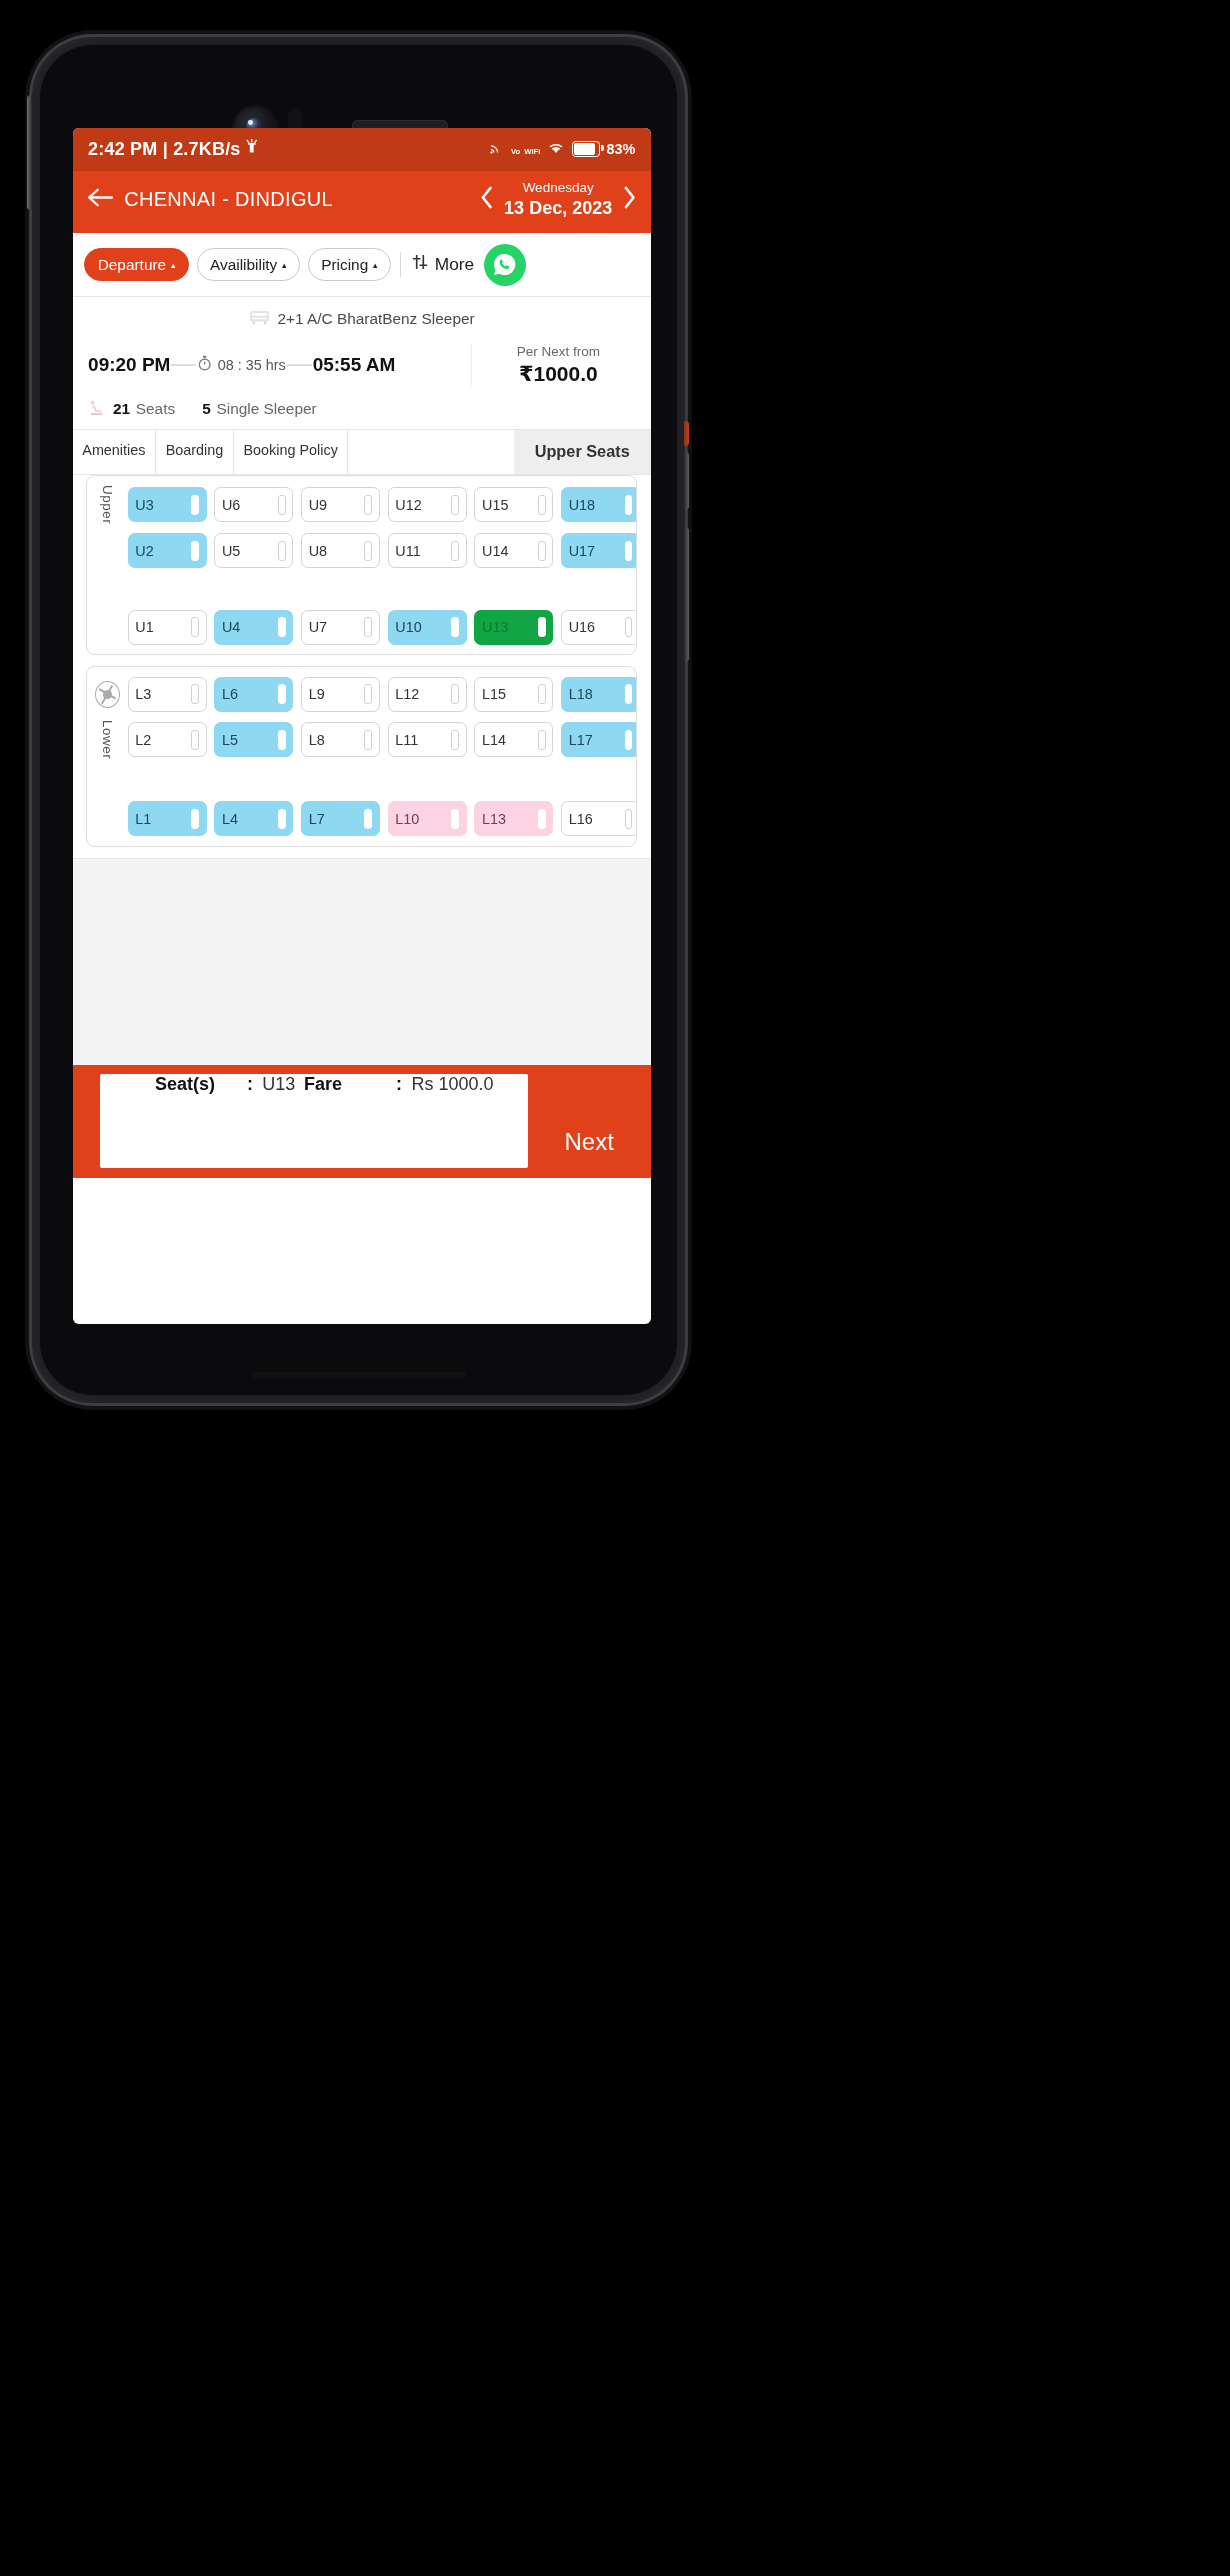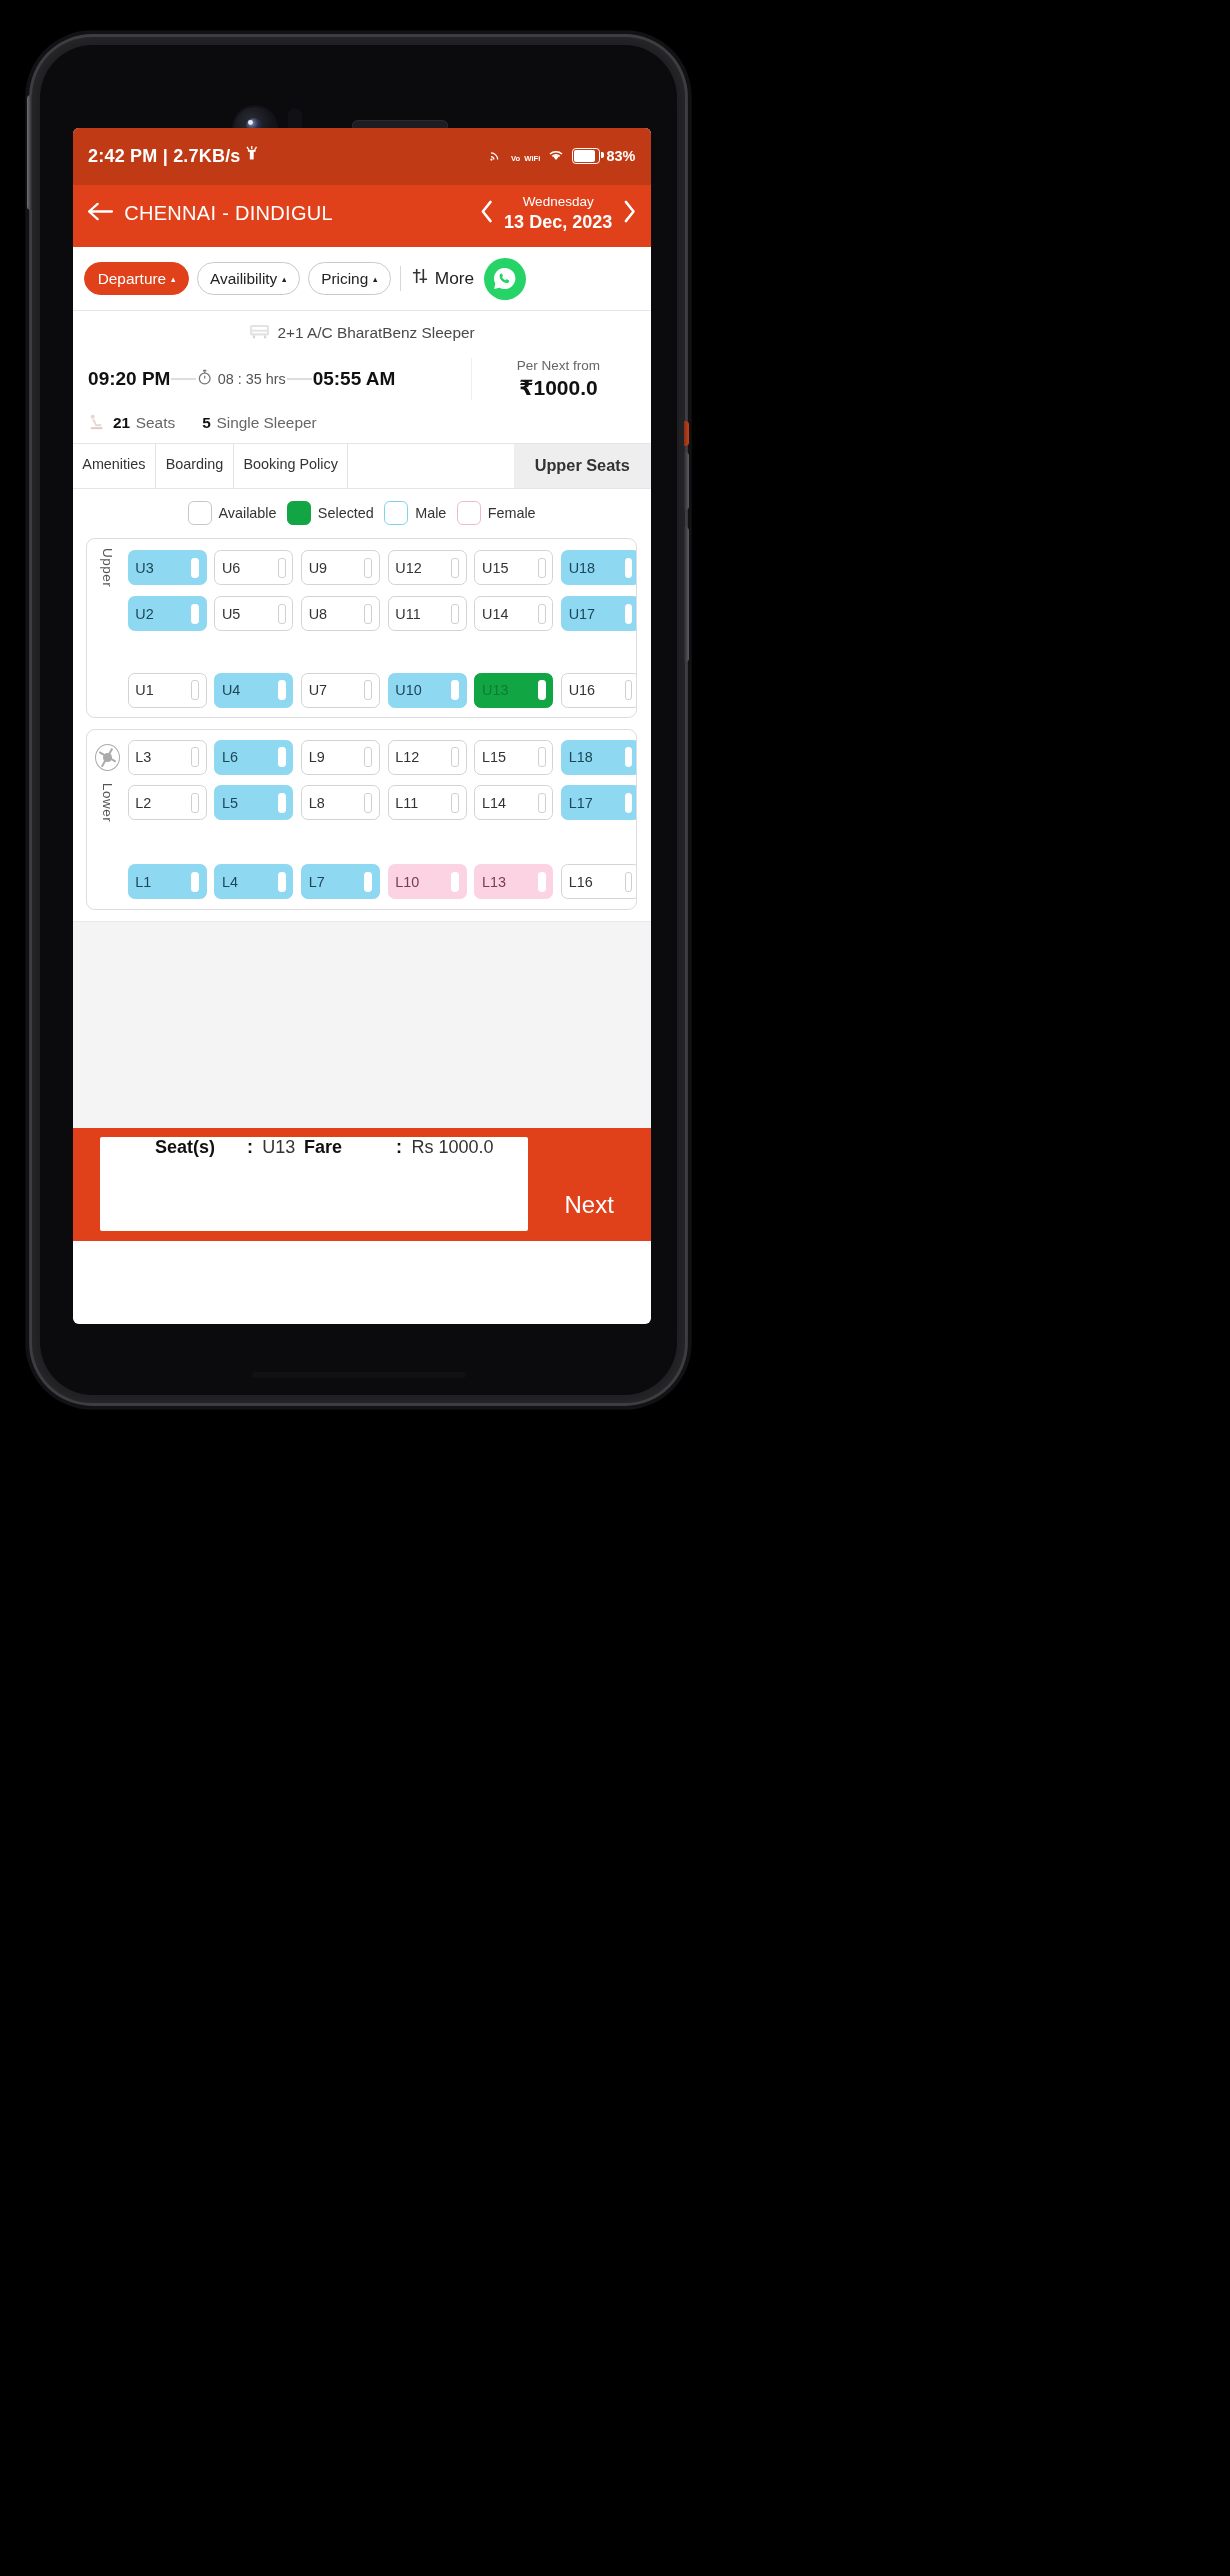--- a/index.html
+++ b/index.html
@@ -29,21 +29,21 @@
            background:#1d1d22;box-shadow:inset 0 0 0 1px #2a2a30;}
   
   .sbtn{position:absolute;right:-3.8px;border-radius:0 3.8px 3.8px 0;background:linear-gradient(270deg,#5d5d63,#2a2a2e);}
   .sbtn.a{top:384px;width:4.8px;height:25px;background:linear-gradient(270deg,#c2431f,#8a2f13);}
   .sbtn.b{top:415px;width:4.8px;height:58px;}
   .sbtn.c{top:490px;width:4.8px;height:135px;}
   .homebar{position:absolute;left:50%;transform:translateX(-50%);bottom:17.3px;
            width:214px;height:5.8px;border-radius:3.8px;background:#111;}
 
   
-  .statusbar{height:57px;background:#c13a16;display:flex;align-items:center;
+  .statusbar{height:43px;background:#c13a16;display:flex;align-items:center;
              justify-content:space-between;padding:0 15.4px;box-sizing:border-box;color:#fff;}
   .sb-left{display:flex;align-items:center;gap:4.8px;font-size:18px;font-weight:bold;letter-spacing:0.2px;}
   .sb-right{display:flex;align-items:center;gap:6.7px;font-size:14.4px;font-weight:bold;}
   .ico-cast{display:inline-block;width:14.4px;height:14.4px;position:relative;}
   .volte{font-size:7.7px;line-height:7.7px;text-align:center;font-weight:bold;}
   .wifi{font-size:15.4px;}
   .batt{width:26px;height:13.5px;border:1.9px solid #fff;border-radius:3.8px;position:relative;
         display:inline-block;}
   .batt:after{content:"";position:absolute;right:-4.8px;top:2.9px;width:2.9px;height:5.8px;background:#fff;border-radius:0 1.9px 1.9px 0;}
   .batt i{position:absolute;left:1px;top:1px;bottom:1px;width:82%;background:#fff;border-radius:1.9px;}
@@ -300,38 +300,20 @@
           </div>
         </div>
 
         <div class="tabs">
           <div class="tab">Amenities</div>
           <div class="tab">Boarding</div>
           <div class="tab">Booking Policy</div>
           <div class="tab viewseats">Upper Seats</div>
         </div>
 
-        <div class="legend">
-          <div class="lg">
-            <span class="sw"></span>
-            <span>Available</span>
-          </div>
-          <div class="lg">
-            <span class="sw sel"></span>
-            <span>Selected</span>
-          </div>
-          <div class="lg">
-            <span class="sw male"></span>
-            <span>Male</span>
-          </div>
-          <div class="lg">
-            <span class="sw female"></span>
-            <span>Female</span>
-          </div>
-        </div>
 
         <div class="deck">
           <div class="deckrow">
             <div class="decklabel">
               <span class="vert">Upper</span>
             </div>
             <div id="u-r0" style="display:flex;gap:7.7px;">
                 <div class="seat male">
                   <span>U3</span>
                   <span class="bk"></span>

